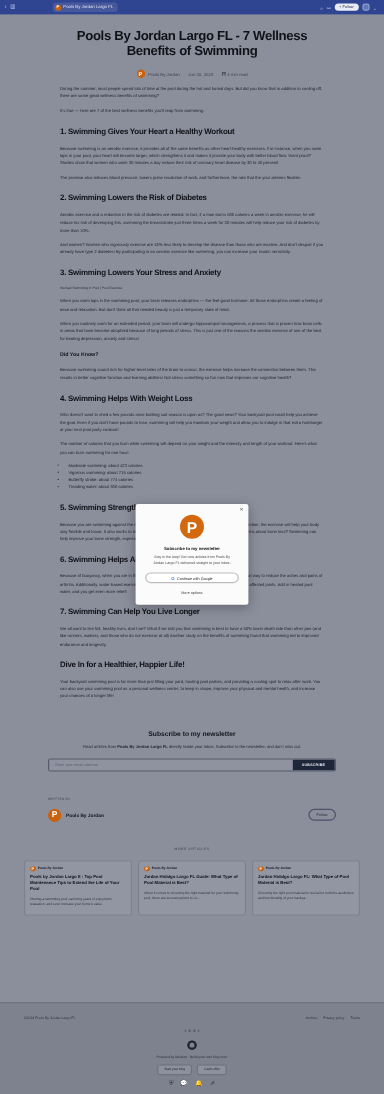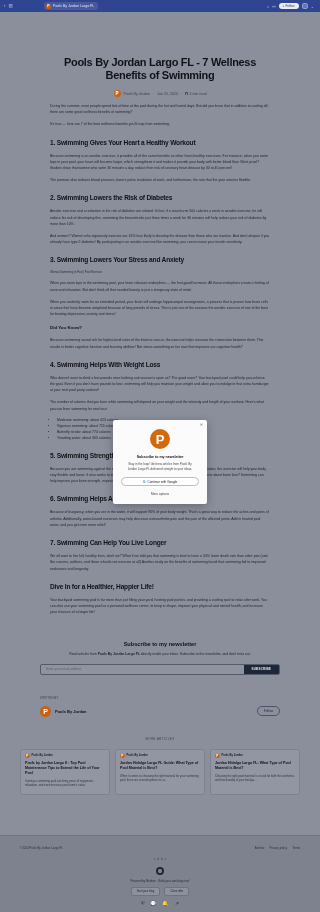--- a/index.html
+++ b/index.html
@@ -36,21 +36,20 @@
   }
   .avatar-sq { width: 6px; height: 6px; border-radius: 2px; background: #6275b5; border: 0.5px solid #8f9ecd; }
 
   
   .content { position: relative; z-index: 5; }
   .article { padding: 0 50px; }
   h1.title {
     font-size: 11px; line-height: 13px; text-align: center;
     color: #111218; font-weight: bold; letter-spacing: -0.3px;
     padding-top: 12px;
-    margin-top: 32px;
   }
   .byline {
     display: flex; align-items: center; justify-content: center; gap: 3px;
     margin-top: 8px; font-size: 3.6px; color: #3c4152;
   }
   .byline .av {
     width: 7px; height: 7px; border-radius: 50%; background: #c8620f;
     color: #fff; font-size: 4.6px; font-weight: bold;
     display: flex; align-items: center; justify-content: center;
   }

